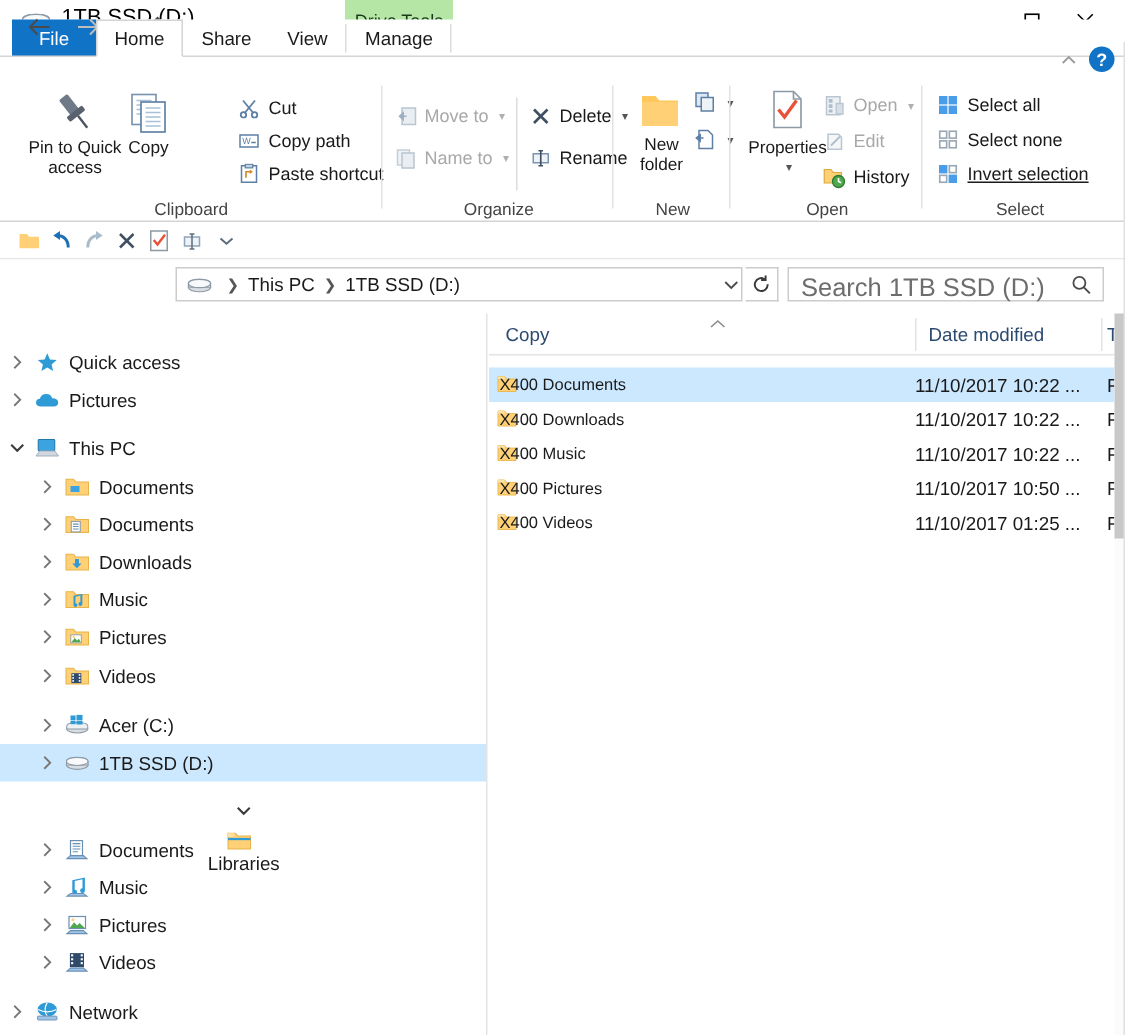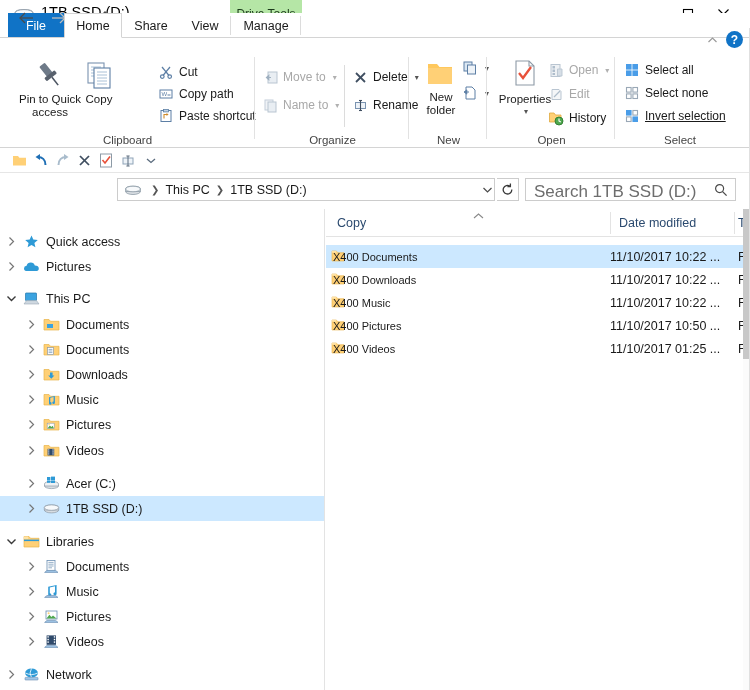--- a/index.html
+++ b/index.html
@@ -691,21 +691,21 @@
         </span>
         <span class="nav-ic">
           <svg width="17" height="15" viewBox="0 0 17 15">
             <ellipse cx="8.5" cy="9" rx="7.2" ry="2.9" fill="#d8dde2" stroke="#8d9aa6" stroke-width="0.7"></ellipse>
             <path d="M1.3 9 L1.3 6.6 Q1.3 4 8.5 4 Q15.7 4 15.7 6.6 L15.7 9 Z" fill="#eef1f4" stroke="#8d9aa6" stroke-width="0.7"></path>
             <ellipse cx="8.5" cy="6.6" rx="7.2" ry="2.7" fill="#f7f9fb" stroke="#8d9aa6" stroke-width="0.7"></ellipse>
           </svg>
         </span>
         <span class="nav-lbl">1TB SSD (D:)</span>
       </div>
-      <div class="navrow" style="top: 320px;">
+      <div class="navrow" style="top: 320px; flex-direction: column;">
         <span class="chev" style="margin-left: 0px;">
           <svg width="11" height="9" viewBox="0 0 11 9">
             <polyline points="1.5,2.5 5.5,6.5 9.5,2.5" fill="none" stroke="#3a3a3a" stroke-width="1.4"></polyline>
           </svg>
         </span>
         <span class="nav-ic">
           <svg width="17" height="15" viewBox="0 0 17 15">
             <path d="M1 2.5 L6 2.5 L7.5 4.3 L16 4.3 L16 13 L1 13 Z" fill="#ffd076" stroke="#e8b44a" stroke-width="0.7"></path>
             <rect x="1" y="5.6" width="15" height="1.5" fill="#2e9ad6"></rect>
             <rect x="1" y="2.5" width="4.2" height="2.4" fill="#ffe3a6"></rect>

